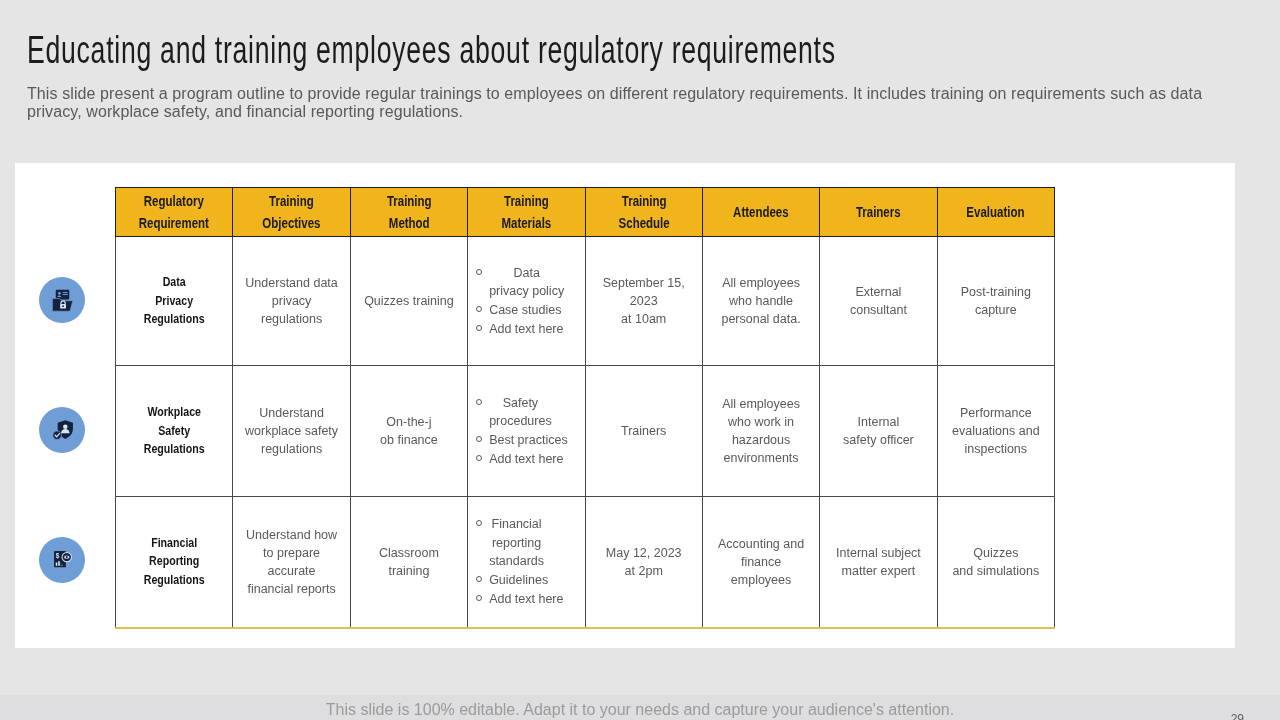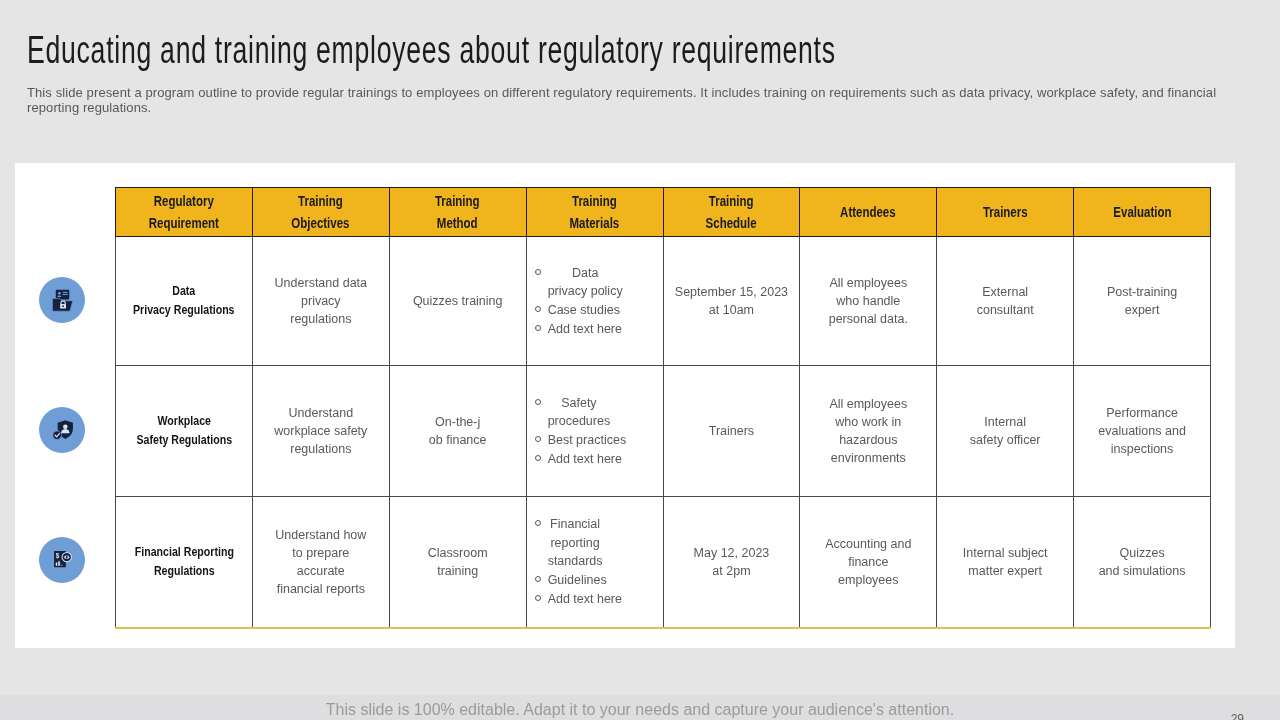--- a/index.html
+++ b/index.html
@@ -18,32 +18,32 @@
     text-align: right;
   }
   .title-scale {
     display: inline-block;
     transform: scale(0.72, 1.06);
     transform-origin: left top;
     letter-spacing: 1px;
   }
   .slide-subtitle {
     position: absolute; left: 27px; top: 85px; width: 1220px;
-    font-size: 13px; color: #595959; letter-spacing: 0.1px;
+    font-size: 16px; color: #595959; letter-spacing: 0.1px;
   }
   
   .content-panel {
     position: absolute; left: 15px; top: 163px;
     width: 1220px; height: 485px;
     background: #ffffff;
   }
   
   table.program {
     position: absolute; left: 115px; top: 187px;
-    width: 1096px;
+    width: 940px;
     border-collapse: collapse;
     table-layout: fixed;
   }
   table.program th {
     height: 49px;
     background: #F0B41C;
     border: 1.5px solid #1e1e1e;
     text-align: center; vertical-align: middle;
     color: #1a1a1a;
   }
@@ -191,21 +191,21 @@
           </div>
       </td>
       <td class="pre">September 15, 2023
 at 10am</td>
       <td class="pre">All employees
 who handle
 personal data.</td>
       <td class="pre">External
 consultant</td>
       <td class="pre">Post-training
-expert</td>
+capture</td>
     </tr>
     <tr class="row-2">
       <td><span class="req">Workplace
 Safety Regulations</span></td>
       <td class="pre">Understand
 workplace safety
 regulations</td>
       <td class="pre">On-the-j
 ob finance</td>
       <td class="materials-cell">

